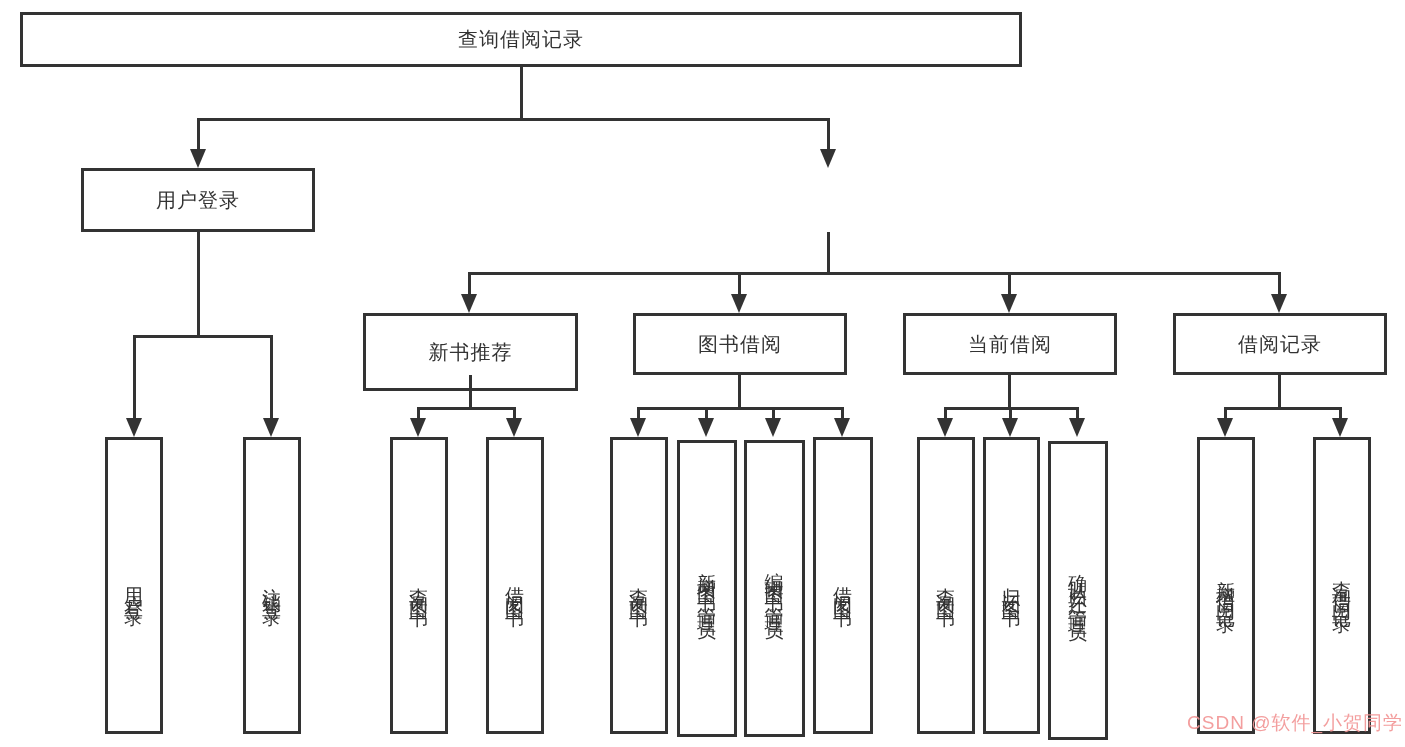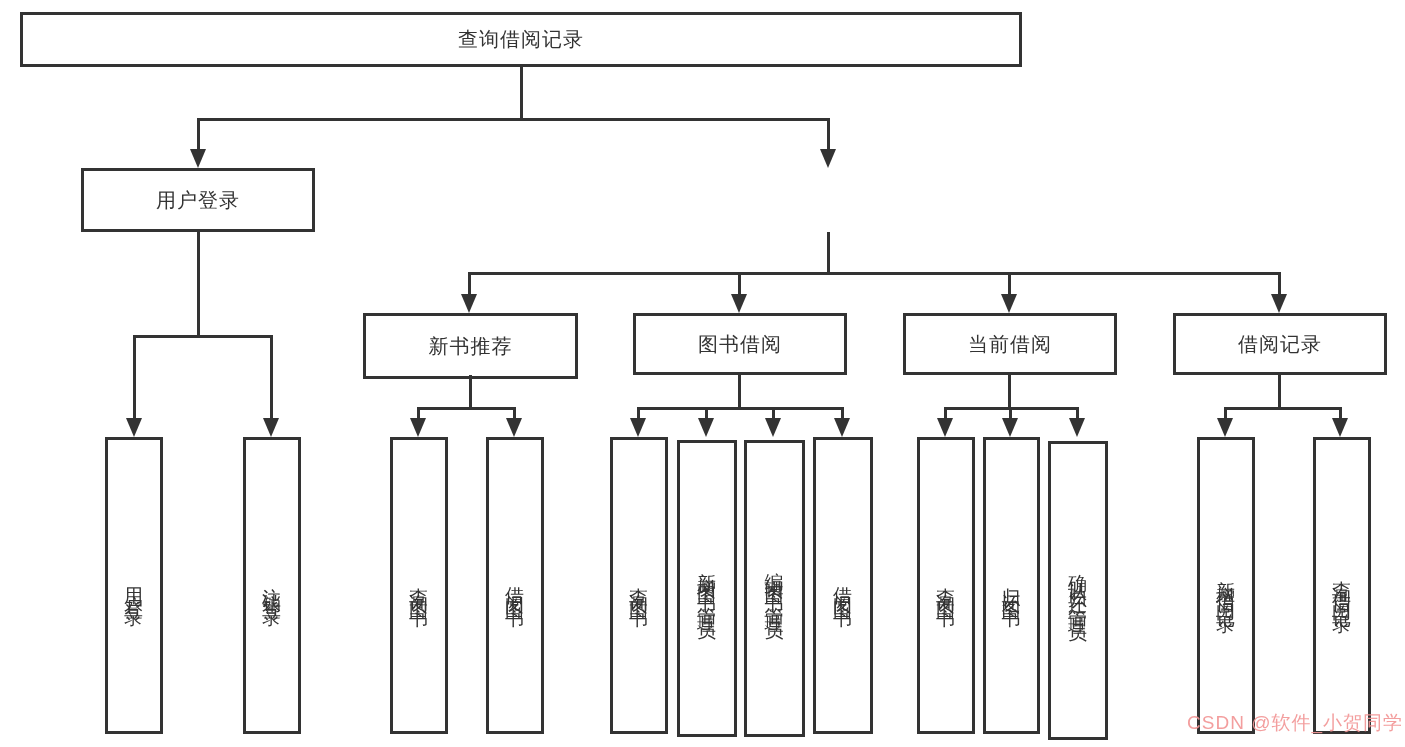--- a/index.html
+++ b/index.html
@@ -83,21 +83,21 @@
   <div class="hline" style="left:468px; top:272px; width:813px;"></div>
   <div class="vline" style="left:468px; top:272px; height:26px;"></div>
   <div class="arrow" style="left:461px; top:294px;"></div>
   <div class="vline" style="left:738px; top:272px; height:26px;"></div>
   <div class="arrow" style="left:731px; top:294px;"></div>
   <div class="vline" style="left:1008px; top:272px; height:26px;"></div>
   <div class="arrow" style="left:1001px; top:294px;"></div>
   <div class="vline" style="left:1278px; top:272px; height:26px;"></div>
   <div class="arrow" style="left:1271px; top:294px;"></div>
 
-  <div class="box" style="left:363px; top:313px; width:215px; height:66px;">
+  <div class="box" style="left:363px; top:313px; width:215px; height:78px;">
     <span>新书推荐</span>
   </div>
   <div class="box" style="left:903px; top:313px; width:214px; height:62px;">
     <span>当前借阅</span>
   </div>
   <div class="box" style="left:633px; top:313px; width:214px; height:62px;">
     <span>图书借阅</span>
   </div>
   <div class="box" style="left:1173px; top:313px; width:214px; height:62px;">
     <span>借阅记录</span>

